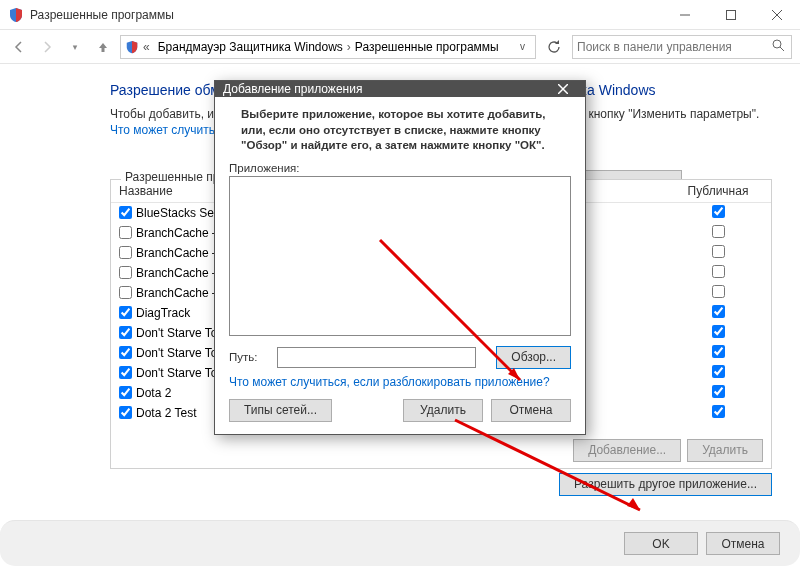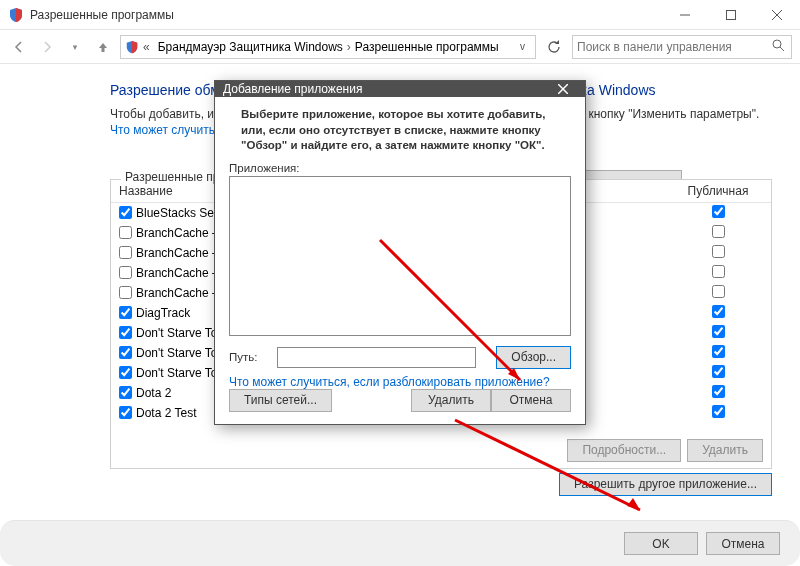--- a/index.html
+++ b/index.html
@@ -59,21 +59,21 @@
   .modal { position:absolute; left:214px; top:80px; width:372px; background:#fff; border:1px solid #555; box-shadow:4px 4px 14px rgba(0,0,0,0.35);}
   .modal-title { height:16px; background:#4f4f4f; color:#fff; display:flex; align-items:center; padding:0 8px; font-size:12px;}
   .modal-title .close { margin-left:auto; width:28px; height:28px; display:flex; align-items:center; justify-content:center; color:#fff; cursor:pointer;}
   .modal-body { padding:10px 14px 12px; font-size:11.5px; color:#333; }
   .modal-body p { margin:0 12px 8px; line-height:1.35;font-weight:bold;}
   .apps-list { width:100%; height:160px; border:1px solid #888; margin-bottom:10px; background:#fff;}
   .path-row { display:flex; align-items:center; gap:20px; margin-bottom:6px;}
   .path-row .lbl { white-space:nowrap;}
   .path-row input { flex:1; height:21px; border:1px solid #888; padding:0 4px; font-size:12px;}
   .path-row .btn { min-width:72px;}
-  .modal-btm { display:flex; align-items:center; }
+  .modal-btm { display:flex; gap:8px; align-items:center; margin-top:10px;}
   .modal-btm .spacer { flex:1;}
   .modal-btm .btn { min-width:80px;}
 
   
   .arrow { position:absolute; pointer-events:none;}
   .arrow svg line { stroke:#e00000; stroke-width:3;}
   .arrow svg polygon { fill:#e00000;}
 
   .shield-svg { display:block;}
 </style>
@@ -243,21 +243,21 @@
         </div>
         <div class="row">
           <div class="col1">
             <input type="checkbox" checked="" style="">
             <span>Dota 2 Test</span>
           </div>
           <div class="col2"><input type="checkbox" checked="" style=""></div>
         </div>
       </div>
     <div class="main-btns" style="padding:6px 8px;">
-      <button class="btn disabled">Подробности...</button>
+      <button class="btn disabled">Добавление...</button>
       <button class="btn disabled">Удалить</button>
     </div>
   </div>
 
   <div class="allow-other">
     <button class="btn highlight">Разрешить другое приложение...</button>
   </div>
 
   <div class="footer-btns">
     <button class="btn">OK</button>

